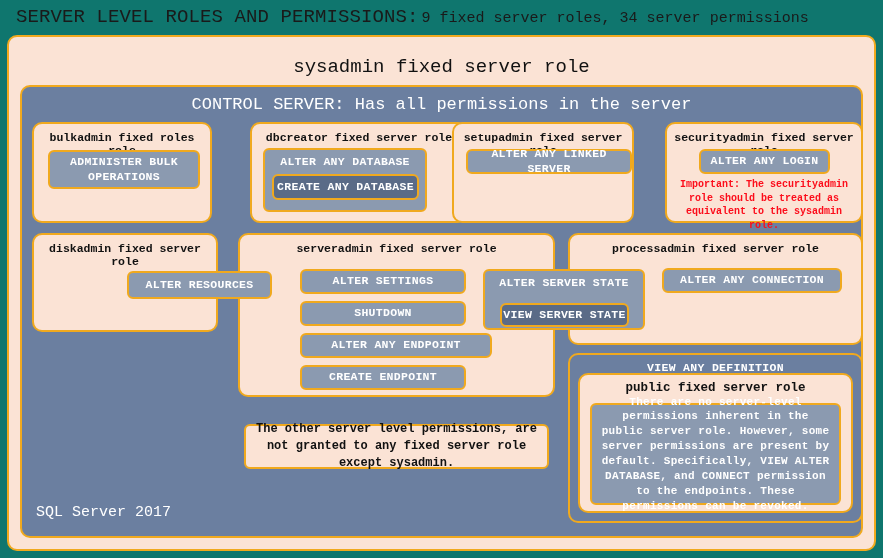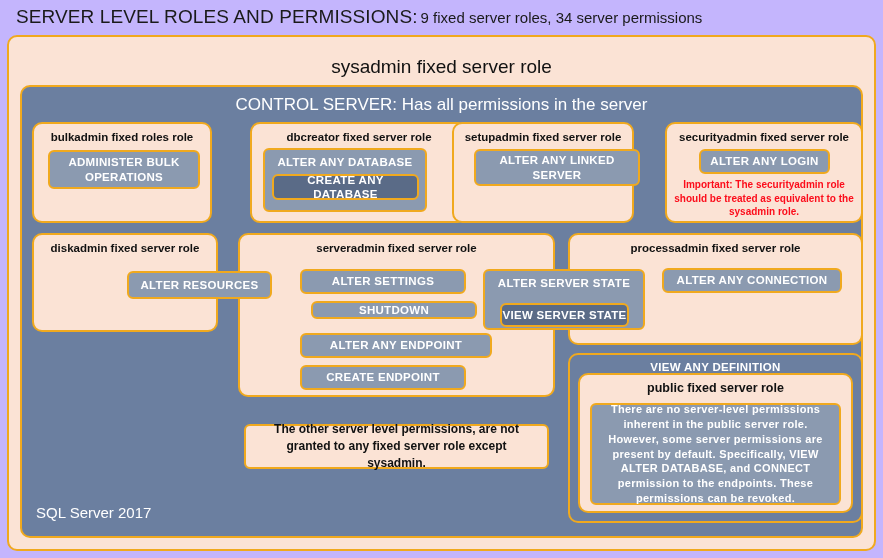--- a/index.html
+++ b/index.html
@@ -1,19 +1,19 @@
 <!DOCTYPE html>
 <html><head>
 <meta charset="utf-8">
 <style>
   html,body{margin:0;padding:0;background:#ffffff;}
   body{width:883px;height:558px;overflow:hidden;
        font-family:"Liberation Sans","DejaVu Sans",sans-serif;}
 
-  #stage{position:relative;width:883px;height:558px;background:#c4b5fd;}
+  #stage{position:relative;width:883px;height:558px;background:#0f766e;font-family:Liberation Mono, monospace;}
 
   
   .title-bar{position:absolute;left:16px;top:6px;width:860px;height:26px;
              white-space:nowrap;}
   .title-main{font-size:19px;font-weight:400;color:#1a1a1a;letter-spacing:.1px;}
   .title-sub{font-size:15px;font-weight:400;color:#1a1a1a;margin-left:3px;}
 
   
   .peach{background:#fbe3d5;border:2px solid #f0a91e;border-radius:10px;
          box-sizing:border-box;position:absolute;}
@@ -66,38 +66,38 @@
   </div>
 
   <div class="peach" style="left:250px;top:122px;width:218px;height:101px;padding-left:46px;">
     <div class="role-title" style="top:7px;">dbcreator fixed server role</div>
     <div class="perm" style="left:11px;top:24px;width:164px;height:64px;align-items:flex-start;padding-top:5px;">ALTER ANY DATABASE</div>
     <div class="perm perm-dark" style="left:20px;top:50px;width:147px;height:26px;">CREATE  ANY DATABASE</div>
   </div>
 
   <div class="peach" style="left:452px;top:122px;width:182px;height:101px;">
     <div class="role-title" style="top:7px;">setupadmin  fixed server role</div>
-    <div class="perm" style="left:20px;top:25px;width:166px;height:37px;">ALTER ANY LINKED SERVER</div>
+    <div class="perm" style="left:12px;top:25px;width:166px;height:25px;">ALTER ANY LINKED SERVER</div>
   </div>
 
   <div class="peach" style="left:665px;top:122px;width:198px;height:101px;">
     <div class="role-title" style="top:7px;">securityadmin  fixed server role</div>
     <div class="perm" style="left:32px;top:25px;width:131px;height:25px;">ALTER ANY LOGIN</div>
     <div class="note-red" style="left:6px;top:54px;width:182px;">Important:  The securityadmin role should  be treated as equivalent to the sysadmin role.</div>
   </div>
 
   <div class="peach" style="left:32px;top:233px;width:186px;height:99px;">
     <div class="role-title" style="top:7px;">diskadmin  fixed server role</div>
   </div>
 
   <div class="peach" style="left:238px;top:233px;width:317px;height:164px;">
     <div class="role-title" style="top:7px;">serveradmin fixed server role</div>
 
     <div class="perm" style="left:60px;top:34px;width:166px;height:25px;">ALTER SETTINGS</div>
-    <div class="perm" style="left:60px;top:66px;width:166px;height:18px;margin-left:11px;">SHUTDOWN</div>
+    <div class="perm" style="left:60px;top:66px;width:166px;height:25px;">SHUTDOWN</div>
     <div class="perm" style="left:60px;top:98px;width:192px;height:25px;">ALTER ANY ENDPOINT</div>
     <div class="perm" style="left:60px;top:130px;width:166px;height:25px;">CREATE  ENDPOINT</div>
   </div>
 
   <div class="peach" style="left:568px;top:233px;width:295px;height:112px;">
     <div class="role-title" style="top:7px;">processadmin fixed server role</div>
     <div class="perm" style="left:92px;top:33px;width:180px;height:25px;">ALTER ANY CONNECTION</div>
   </div>
 
   <div class="perm" style="left:127px;top:271px;width:145px;height:28px;">ALTER RESOURCES</div>

